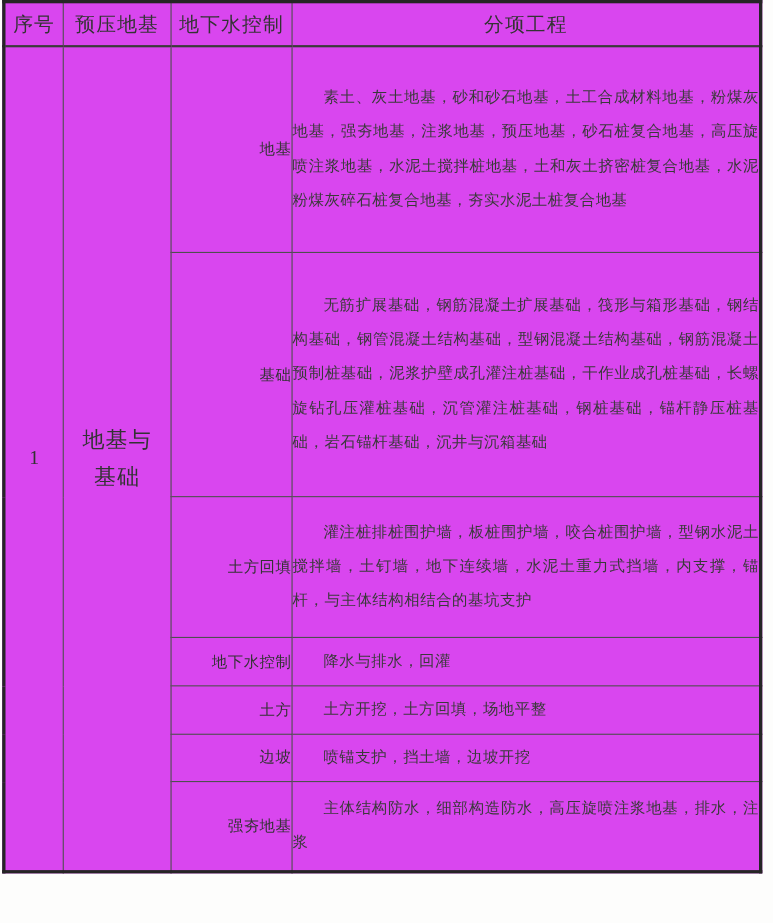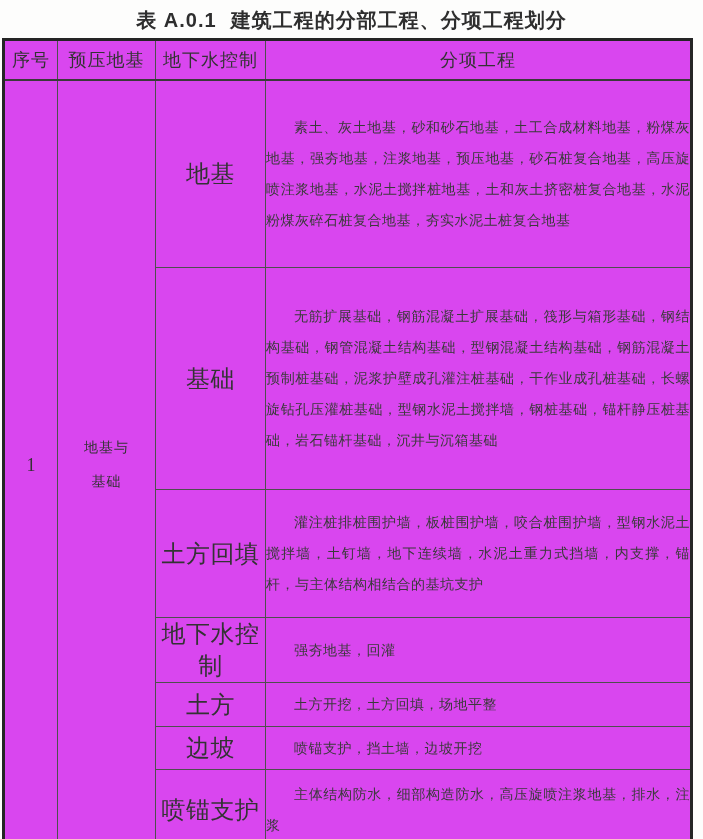--- a/index.html
+++ b/index.html
@@ -62,30 +62,30 @@
   col.c-items    { width: 426px; }
   td.cell-serial {
     text-align: center;
     vertical-align: middle;
     font-size: 18px;
     color: #333;
   }
   td.cell-division {
     text-align: center;
     vertical-align: middle;
-    font-size: 14px;
+    font-size: 20px;
     color: #333;
     white-space: pre-line;
     line-height: 34px;
     letter-spacing: 1px;
   }
   td.cell-sub {
-    text-align: center;
+    text-align: right;
     vertical-align: middle;
-    font-size: 24px;
+    font-size: 14px;
     color: #333;
     letter-spacing: 0.5px;
   }
   td.cell-items {
     vertical-align: middle;
     font-size: 14px;
     line-height: 31px;
     color: #3a3a3a;
     padding: 2px 9px;
     text-align: justify;
@@ -102,23 +102,20 @@
   tr.row-dixiashui { height: 44px; }
   tr.row-tufang    { height: 44px; }
   tr.row-bianpo    { height: 43px; }
   tr.row-fangshui  { height: 82px; }
 </style>
 </head>
 <body>
 
 <div class="page">
 
-  <div class="doc-title">
-    <span class="title-label">表 A.0.1</span><span>建筑工程的分部工程、分项工程划分</span>
-  </div>
 
   <table class="spec-table">
     <colgroup>
       <col class="c-serial">
       <col class="c-division">
       <col class="c-sub">
       <col class="c-items">
     </colgroup>
     <tbody>
       <tr class="header-row">
@@ -134,54 +131,54 @@
 基础</td>
         <td class="cell-sub">地基</td>
         <td class="cell-items">
             <div class="para">素土、灰土地基，砂和砂石地基，土工合成材料地基，粉煤灰地基，强夯地基，注浆地基，预压地基，砂石桩复合地基，高压旋喷注浆地基，水泥土搅拌桩地基，土和灰土挤密桩复合地基，水泥粉煤灰碎石桩复合地基，夯实水泥土桩复合地基</div>
           </td>
       </tr>
 
       <tr class="row-jichu">
         <td class="cell-sub">基础</td>
         <td class="cell-items">
-            <div class="para">无筋扩展基础，钢筋混凝土扩展基础，筏形与箱形基础，钢结构基础，钢管混凝土结构基础，型钢混凝土结构基础，钢筋混凝土预制桩基础，泥浆护壁成孔灌注桩基础，干作业成孔桩基础，长螺旋钻孔压灌桩基础，型钢水泥土搅拌墙，钢桩基础，锚杆静压桩基础，岩石锚杆基础，沉井与沉箱基础</div>
+            <div class="para">无筋扩展基础，钢筋混凝土扩展基础，筏形与箱形基础，钢结构基础，钢管混凝土结构基础，型钢混凝土结构基础，钢筋混凝土预制桩基础，泥浆护壁成孔灌注桩基础，干作业成孔桩基础，长螺旋钻孔压灌桩基础，沉管灌注桩基础，钢桩基础，锚杆静压桩基础，岩石锚杆基础，沉井与沉箱基础</div>
           </td>
       </tr>
 
       <tr class="row-jikeng">
         <td class="cell-sub">土方回填</td>
         <td class="cell-items">
             <div class="para">灌注桩排桩围护墙，板桩围护墙，咬合桩围护墙，型钢水泥土搅拌墙，土钉墙，地下连续墙，水泥土重力式挡墙，内支撑，锚杆，与主体结构相结合的基坑支护</div>
           </td>
       </tr>
 
       <tr class="row-dixiashui">
         <td class="cell-sub">地下水控制</td>
         <td class="cell-items">
-            <div class="para">强夯地基，回灌</div>
+            <div class="para">降水与排水，回灌</div>
           </td>
       </tr>
 
       <tr class="row-tufang">
         <td class="cell-sub">土方</td>
         <td class="cell-items">
             <div class="para">土方开挖，土方回填，场地平整</div>
           </td>
       </tr>
 
       <tr class="row-bianpo">
         <td class="cell-sub">边坡</td>
         <td class="cell-items">
             <div class="para">喷锚支护，挡土墙，边坡开挖</div>
           </td>
       </tr>
 
       <tr class="row-fangshui">
-        <td class="cell-sub">喷锚支护</td>
+        <td class="cell-sub">强夯地基</td>
         <td class="cell-items">
             <div class="para">主体结构防水，细部构造防水，高压旋喷注浆地基，排水，注浆</div>
           </td>
       </tr>
     </tbody>
   </table>
 
 </div>
 
 </body></html>

